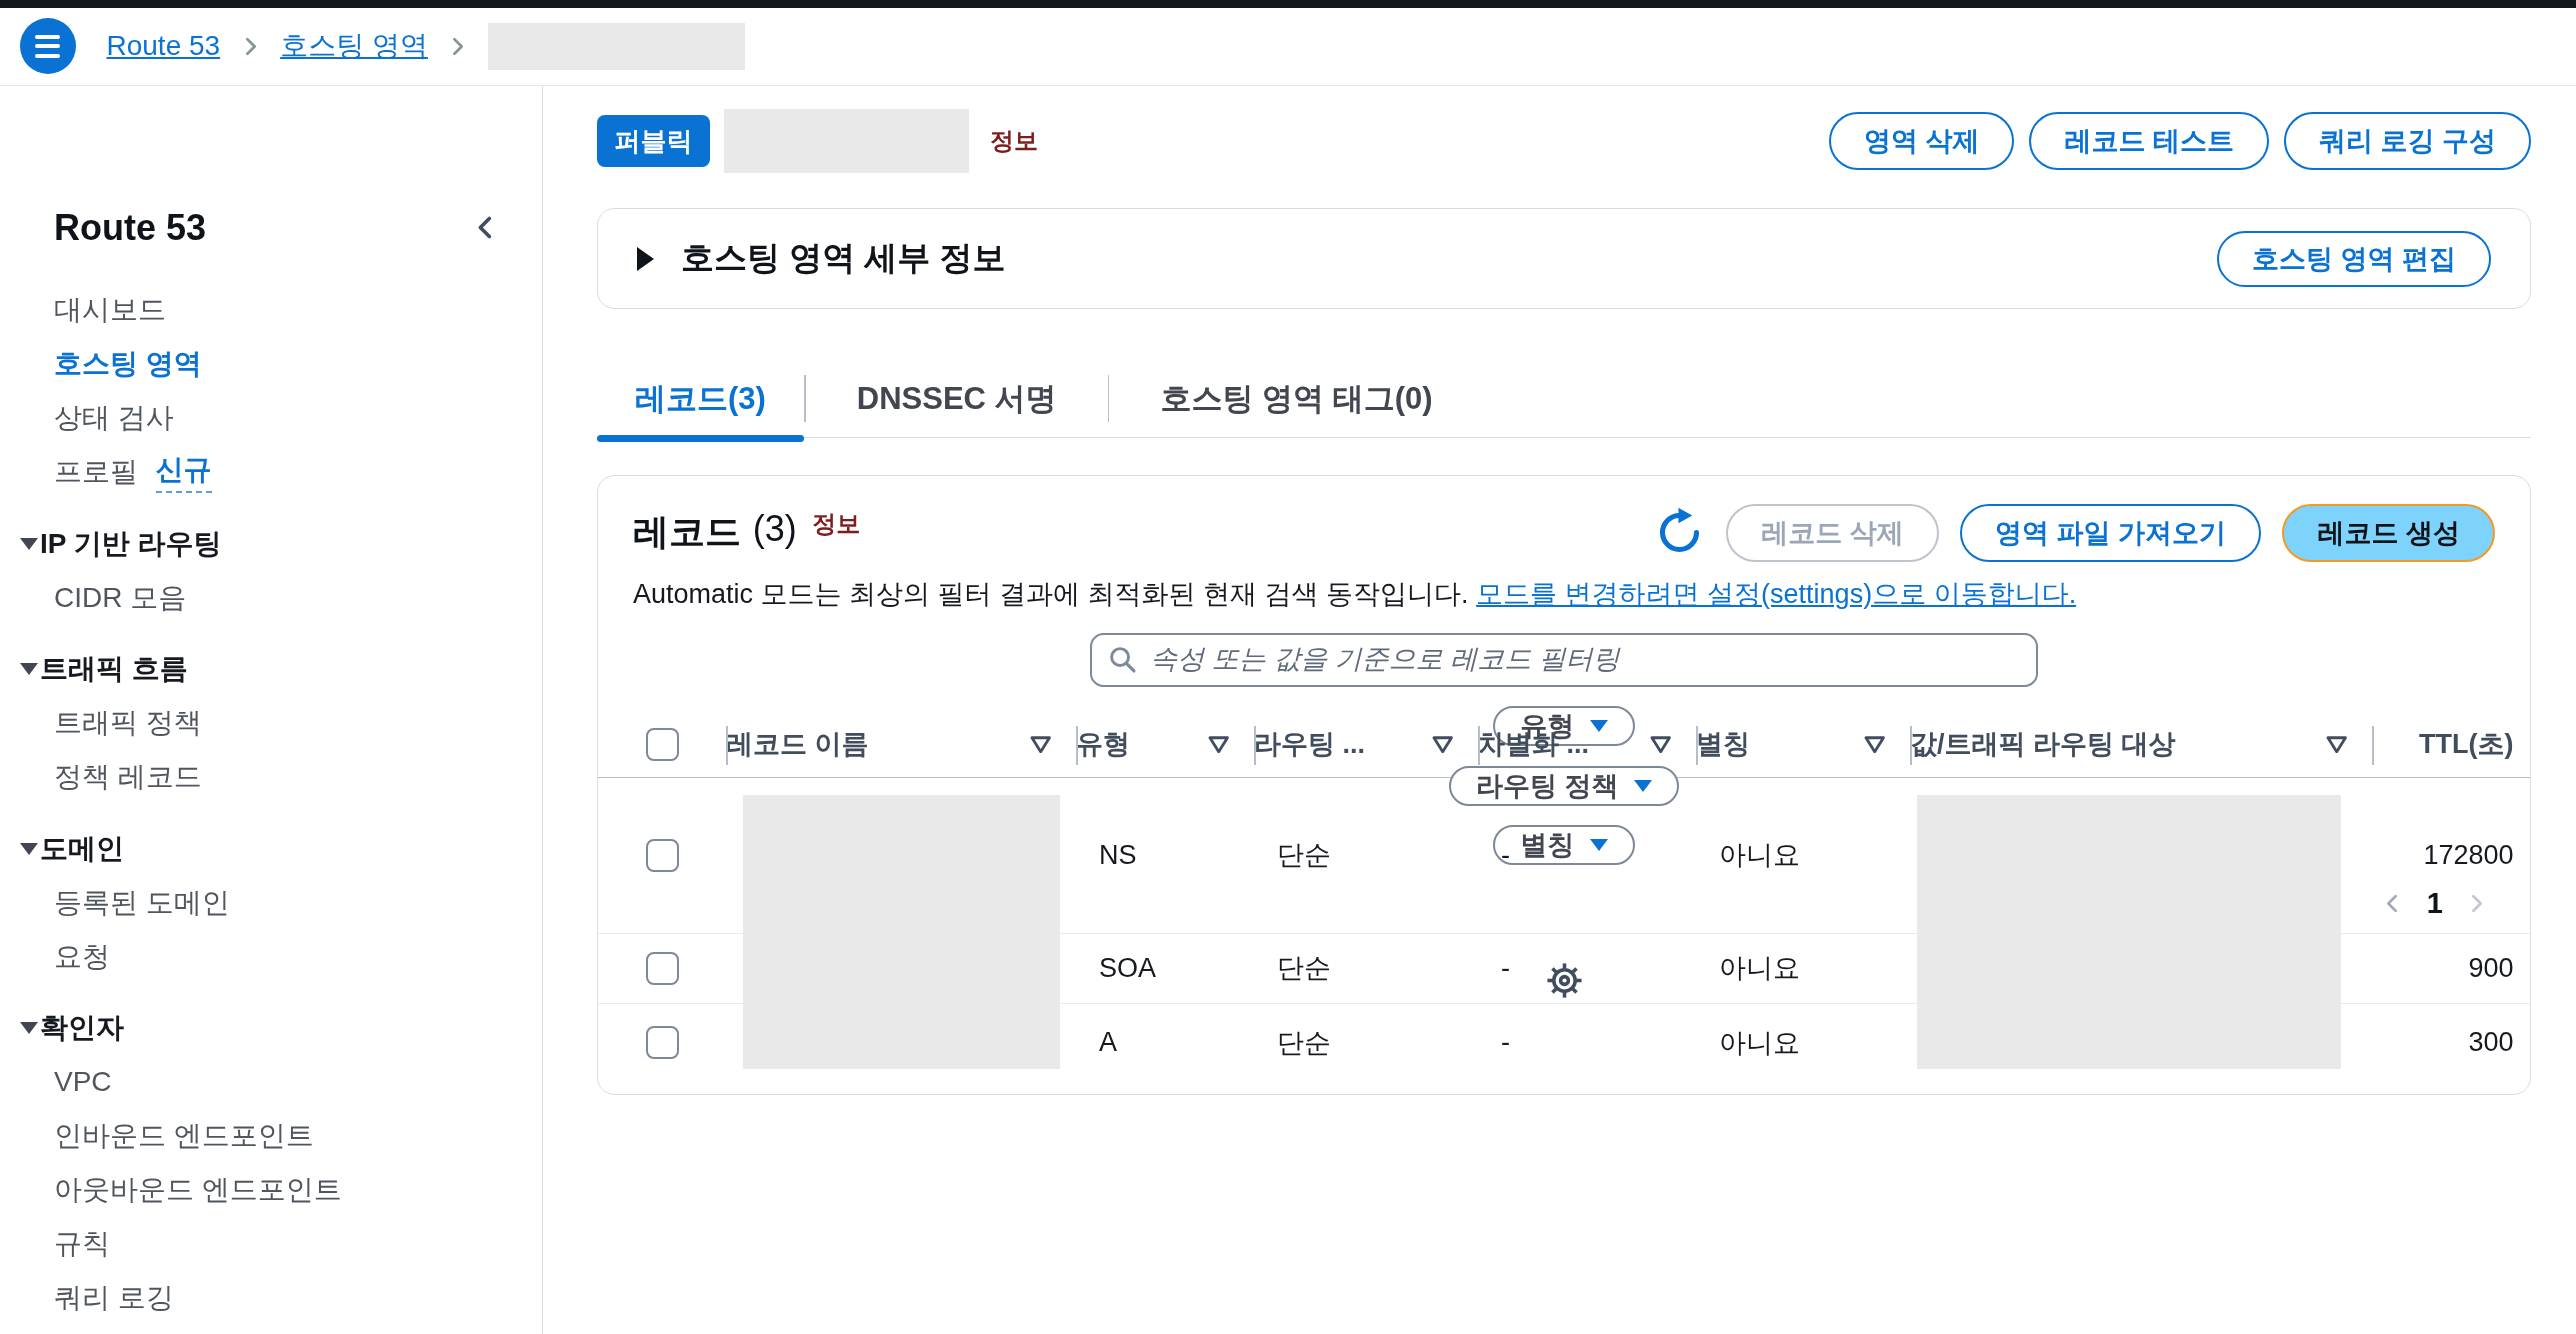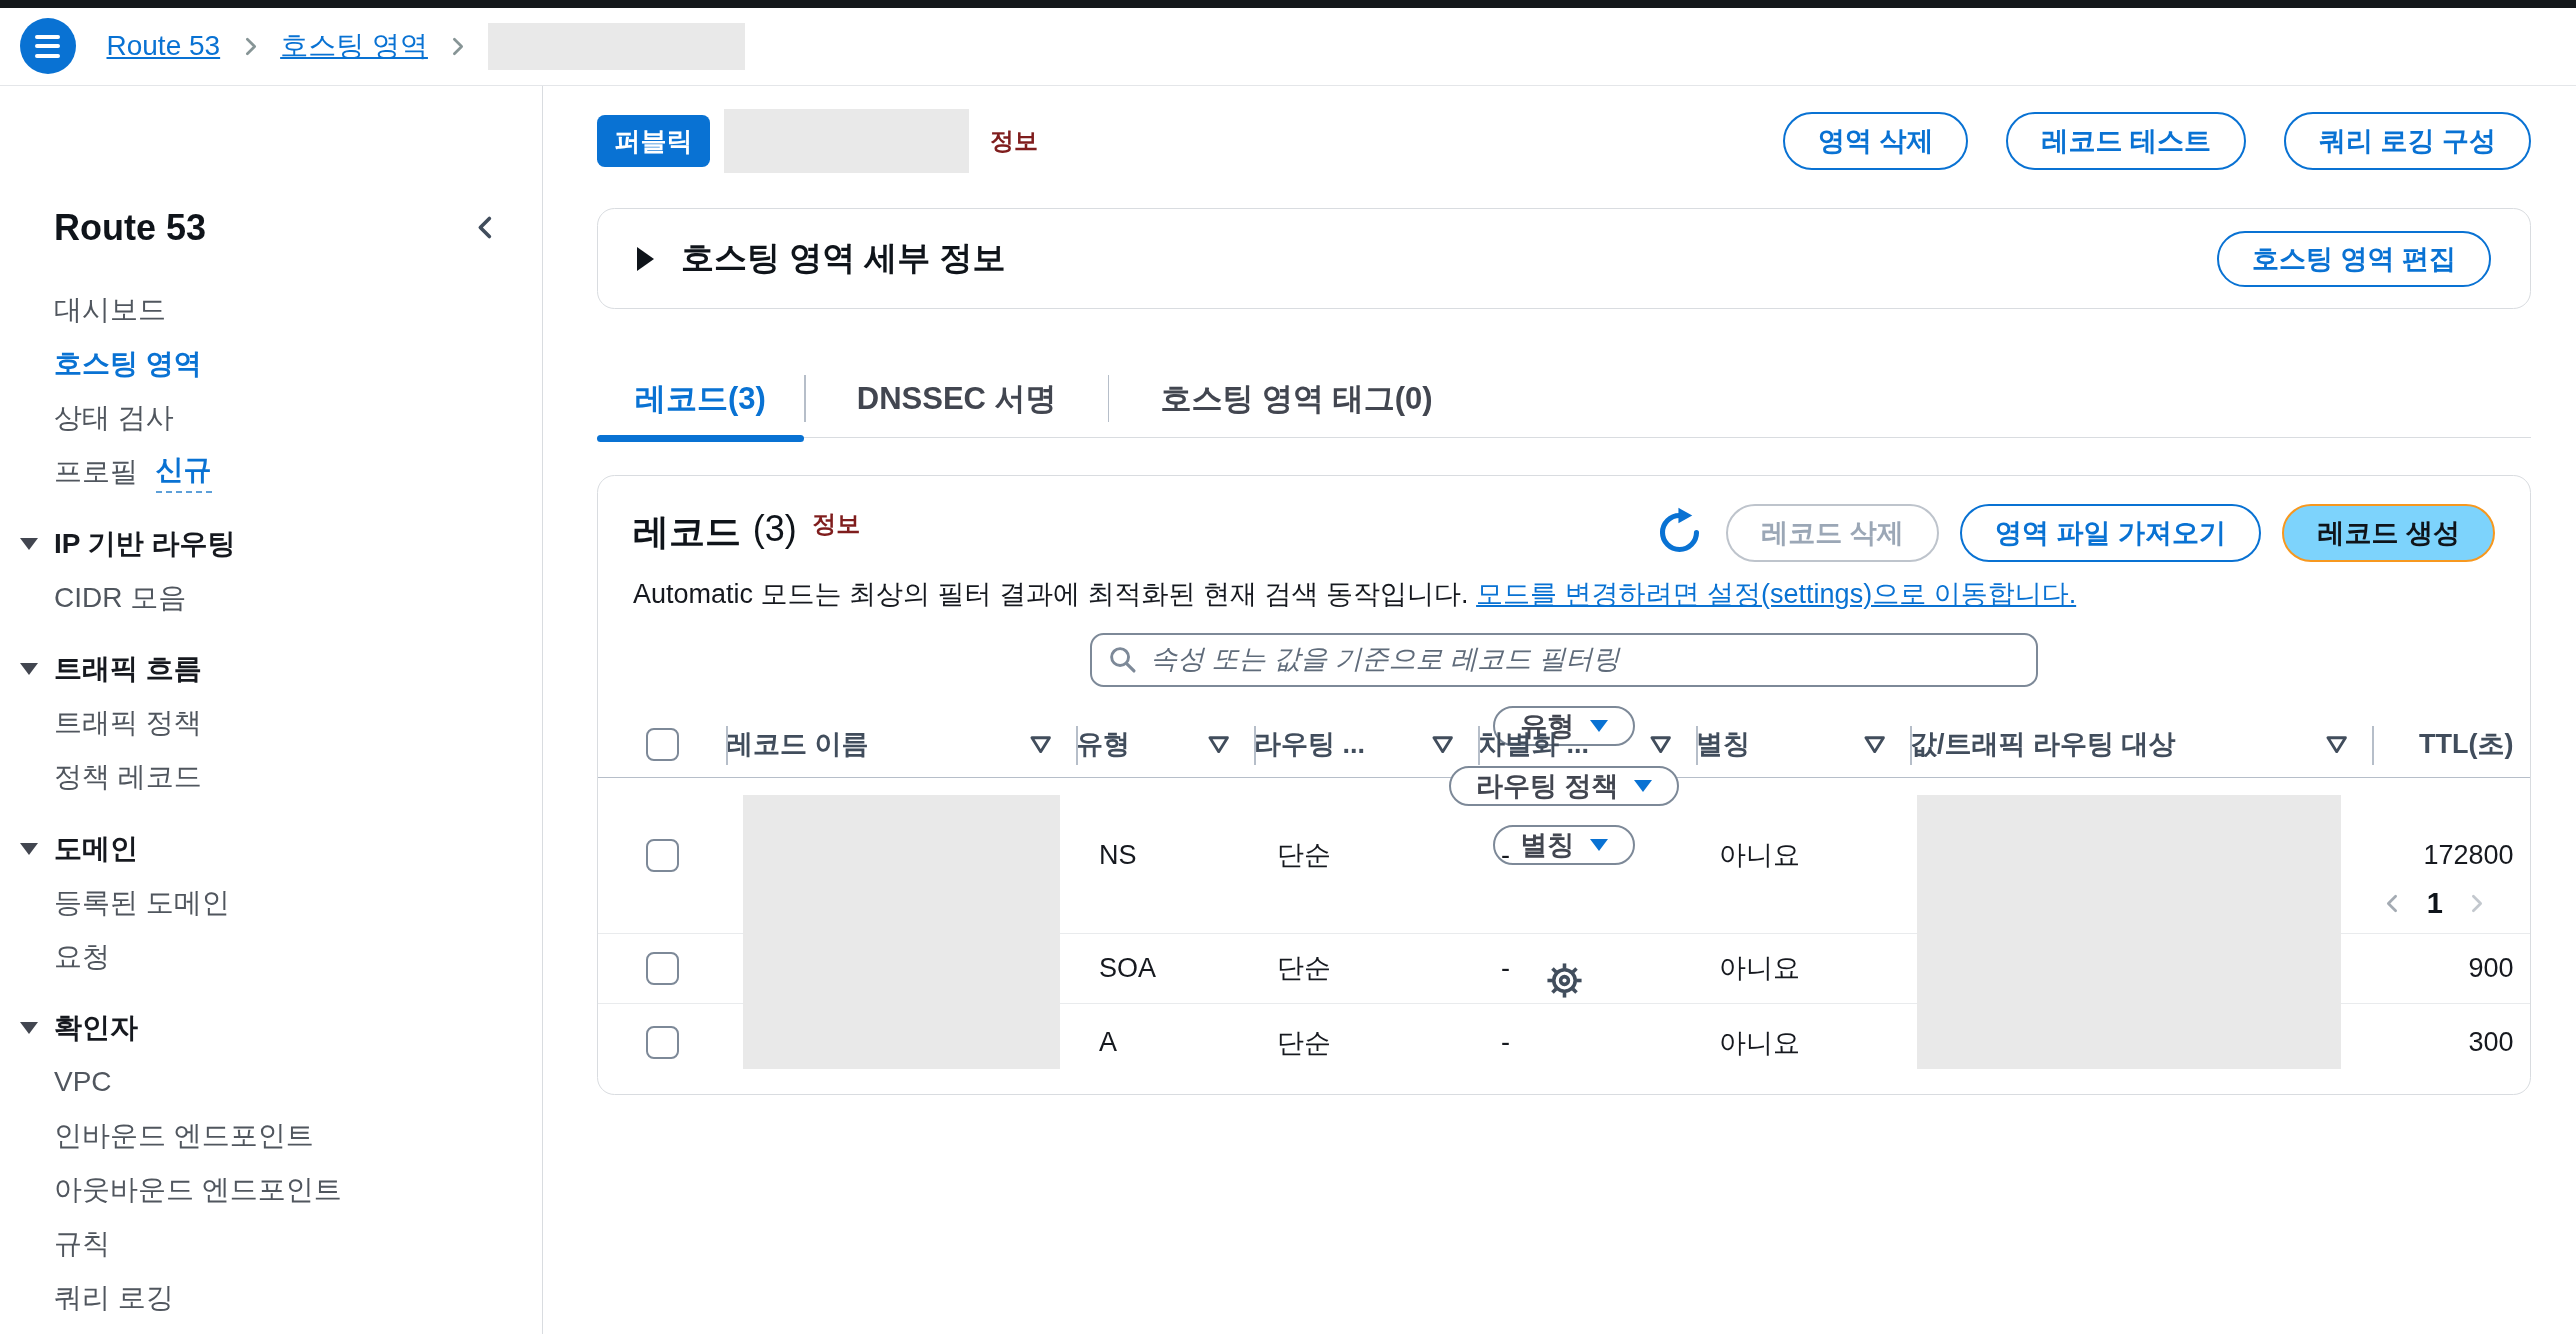--- a/index.html
+++ b/index.html
@@ -39,21 +39,21 @@
   .side-title { position: absolute; left: 54px; top: 121px; font-size: 36px; font-weight: 700; color: #0f141a; }
   .collapse-btn { position: absolute; right: 41px; top: 126px; background: none; border: none; cursor: pointer; }
   .collapse-btn svg { width: 31px; height: 31px; }
   .side-nav { position: absolute; left: 0; top: 197px; right: 0; }
   .side-item {
     height: 54px; display: flex; align-items: center; padding-left: 54px;
     font-size: 28px; color: #50565e; cursor: pointer;
   }
   .side-item.active { color: #0972d3; font-weight: 700; }
   .side-section {
-    height: 54px; display: flex; align-items: center; padding-left: 54px;
+    height: 54px; display: flex; align-items: center; padding-left: 40px;
     font-size: 28px; font-weight: 700; color: #16191f; margin-top: 17.5px; position: relative; cursor: pointer;
   }
   .tri-down {
     position: absolute; left: 19.5px; top: 21.4px;
     width: 0; height: 0; border-left: 9.7px solid transparent; border-right: 9.7px solid transparent;
     border-top: 12.6px solid #424650;
   }
   .new-badge {
     color: #0972d3; font-weight: 700; margin-left: 17.5px; cursor: pointer;
     border-bottom: 2.9px dashed #5c9fd8; padding-bottom: 2.9px; font-size: 28px;
@@ -71,21 +71,21 @@
   .btn-disabled { border: 2.9px solid #bec4cc; color: #9ba7b6; cursor: default; }
   .btn-primary { border: 2.9px solid #f7981f; background: #7dd3fc; color: #0f141a; }
 
   .zone-header { margin-top: 23px; height: 64px; display: flex; align-items: center; }
   .vis-badge {
     background: #0972d3; color: #fff; font-size: 26px; font-weight: 600;
     padding: 8.8px 17.5px; border-radius: 7.8px; flex: 0 0 auto;
   }
   .zone-redacted { width: 245px; height: 64px; margin-left: 13.6px; }
   .info-link { color: #7f1d1d; font-weight: 700; font-size: 24px; margin-left: 21.4px; cursor: pointer; text-decoration: none; }
-  .zone-actions { margin-left: auto; display: flex; gap: 38px; }
+  .zone-actions { margin-left: auto; display: flex; gap: 15px; }
 
   .details-card {
     margin-top: 35px; height: 101px; border: 1.9px solid #d9dce0; border-radius: 17.5px;
     display: flex; align-items: center; padding: 0 39px; background: #fff;
   }
   .expand-tri {
     width: 0; height: 0; border-top: 12.6px solid transparent; border-bottom: 12.6px solid transparent;
     border-left: 17.5px solid #0f141a; margin-right: 27px; flex: 0 0 auto;
   }
   .details-title { font-size: 33px; font-weight: 700; color: #0f141a; }

